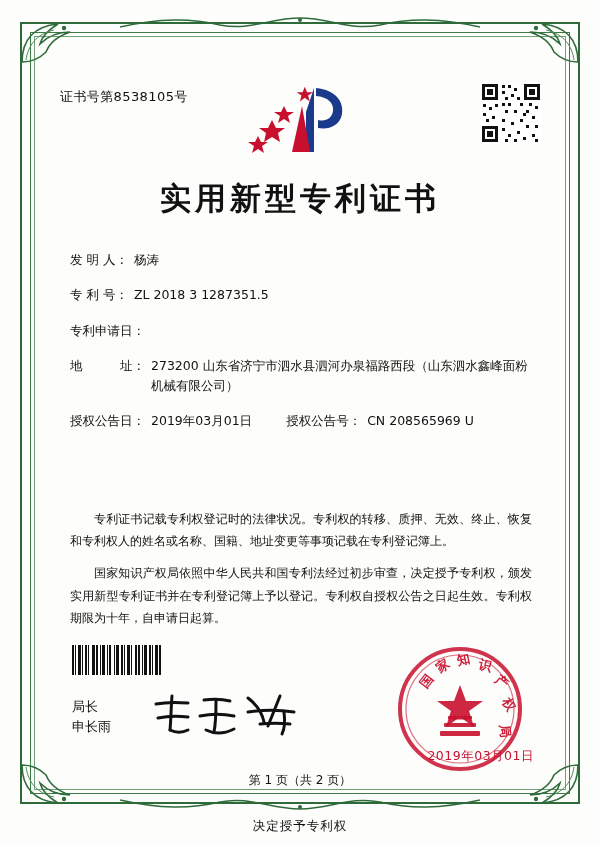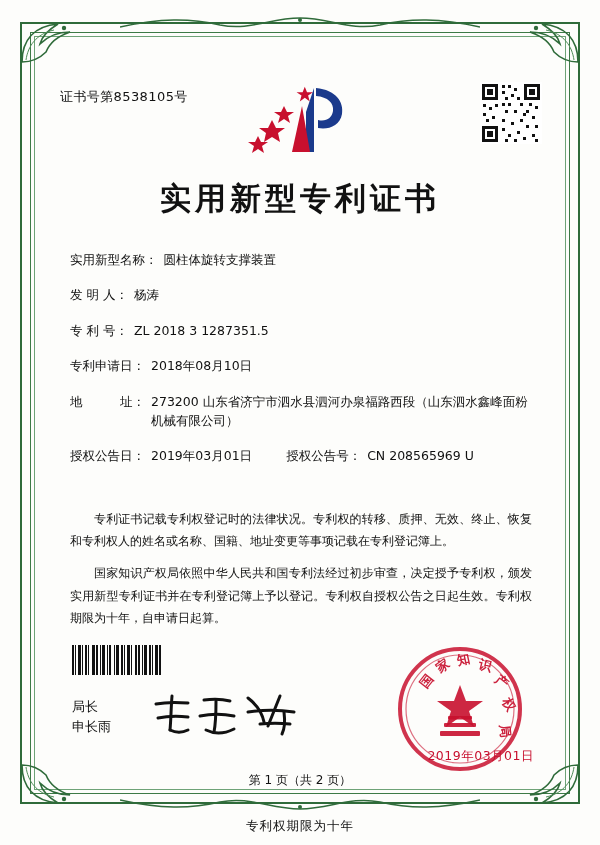--- a/index.html
+++ b/index.html
@@ -324,34 +324,29 @@
       <path d="M70 8 L70 72 L62 72 L62 32 Z" fill="#1b3a8c"></path>
       <path d="M72 8 C92 10 100 22 98 34 C96 46 84 50 74 48 L74 40 C82 42 88 38 89 31 C90 23 84 17 72 16 Z" fill="#1b3a8c"></path>
       <path d="M58 26 L66 72 L48 72 Z" fill="#c8102e"></path>
     </svg>
   </div>
 
   <div class="title">实用新型专利证书</div>
 
   <div class="fields">
     <div class="row">
-      <span class="lbl">实用新型名称：</span>
-      <span class="val">圆柱体旋转支撑装置</span>
-    </div>
-    <div class="row">
       <span class="lbl">发 明 人：</span>
       <span class="val">杨涛</span>
     </div>
     <div class="row">
       <span class="lbl">专 利 号：</span>
       <span class="val">ZL 2018 3 1287351.5</span>
     </div>
     <div class="row">
       <span class="lbl">专利申请日：</span>
-      <span class="val">2018年08月10日</span>
     </div>
     <div class="row">
       <span class="lbl">地　　　址：</span>
       <span class="val">273200 山东省济宁市泗水县泗河办泉福路西段（山东泗水鑫峰面粉机械有限公司）</span>
     </div>
     <div class="row two-col">
       <span class="half">
         <span class="lbl">授权公告日：</span>
         <span class="val">2019年03月01日</span>
       </span>
@@ -464,15 +459,15 @@
         <text transform="translate(82,23) rotate(14)">识</text>
         <text transform="translate(98,36) rotate(38)">产</text>
         <text transform="translate(106,56) rotate(60)">权</text>
         <text transform="translate(104,80) rotate(84)">局</text>
       </g>
     </svg>
   </div>
   <div class="seal-date">2019年03月01日</div>
 
   <div class="page-num">第 1 页（共 2 页）</div>
-  <div class="footer-note">专利权期限为十年</div>
+  <div class="footer-note">决定授予专利权</div>
 
 </div>
 
 </body></html>

